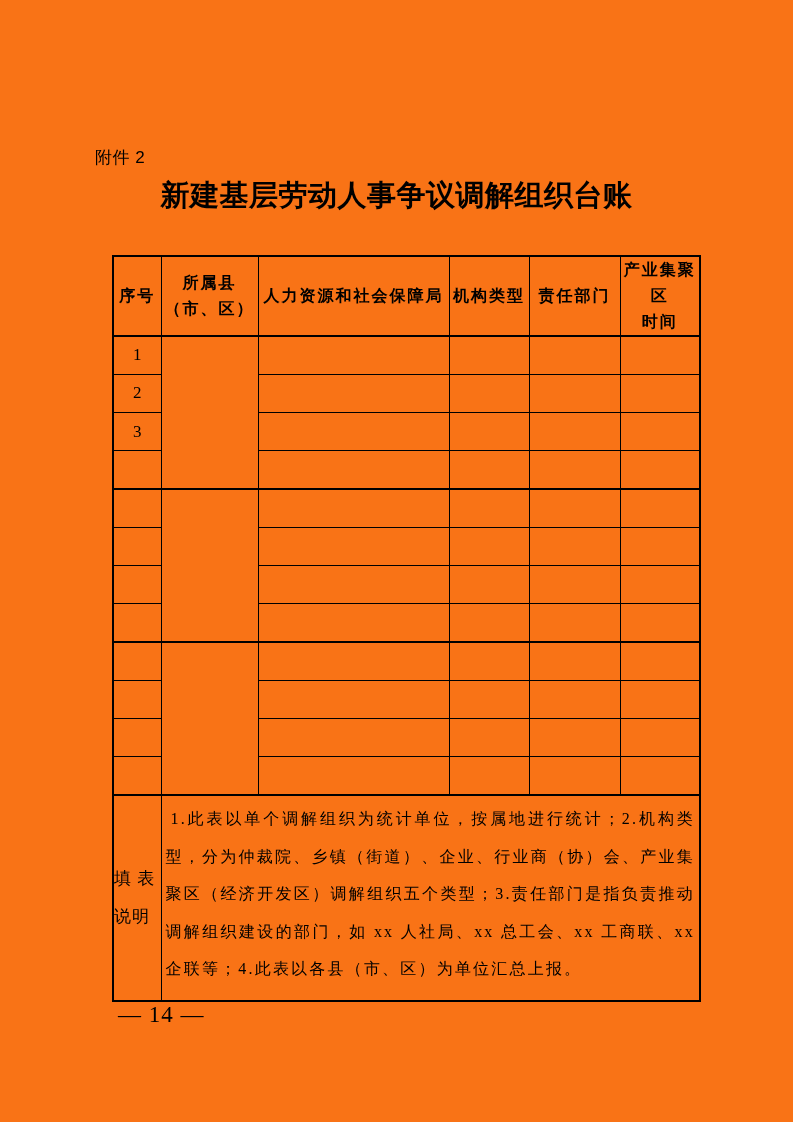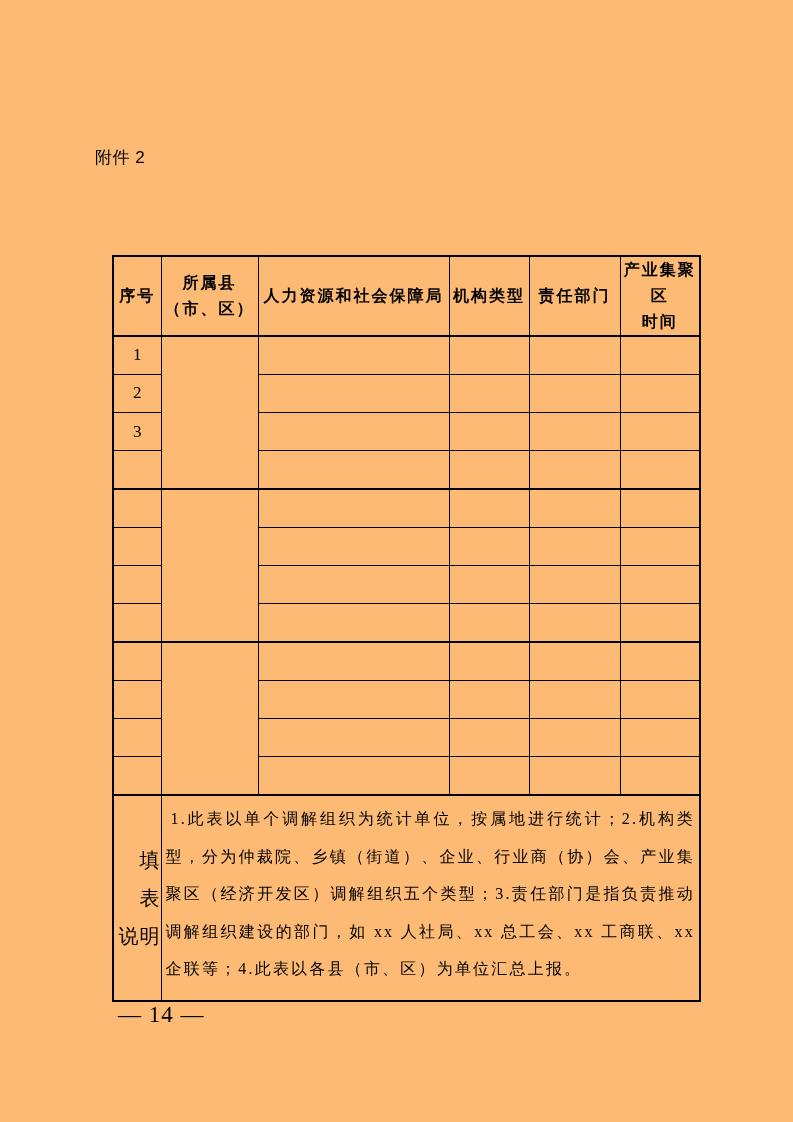--- a/index.html
+++ b/index.html
@@ -6,21 +6,21 @@
   html, body { margin: 0; padding: 0; }
   body {
     width: 793px; height: 1122px;
     background: #ffffff;
     position: relative;
     color: #000;
     font-family: "Liberation Serif", serif;
   }
   .page {
     position: absolute; inset: 0;
-    background: #fdba74;
+    background: #f97316;
     overflow: hidden;
   }
   .attachment-label {
     position: absolute;
     left: 95px; top: 146px;
     font-family: "Liberation Sans", sans-serif;
     font-size: 17px;
     letter-spacing: 0.5px;
   }
   .doc-title {
@@ -73,24 +73,24 @@
   .ledger tr.group-start td { border-top: 2px solid #000; }
   .ledger td.seq {
     text-align: center;
     vertical-align: middle;
     font-size: 17px;
     font-family: "Liberation Serif", serif;
   }
   .ledger td.county { text-align: center; vertical-align: middle; font-size: 16px; }
   .ledger tr.notes-row { height: 199px; }
   .ledger td.note-label {
-    text-align: right;
+    text-align: left;
     vertical-align: middle;
     white-space: pre-line;
-    font-size: 20px;
+    font-size: 17px;
     line-height: 38px;
     letter-spacing: 1px;
     border-top: 2px solid #000;
   }
   .ledger td.note-text {
     font-size: 16px;
     line-height: 37.5px;
     letter-spacing: 2.2px;
     text-align: justify;
     vertical-align: top;
@@ -105,20 +105,21 @@
     letter-spacing: 1px;
   }
 </style>
 </head>
 <body>
 
 <div class="page">
 
   <div class="attachment-label">附件 2</div>
 
+  <h1 class="doc-title">新建基层劳动人事争议调解组织台账</h1>
 
 
   <table class="ledger">
     <colgroup>
       <col style="width:48px">
       <col style="width:97px">
       <col style="width:191px">
       <col style="width:80px">
       <col style="width:91px">
       <col style="width:80px">

